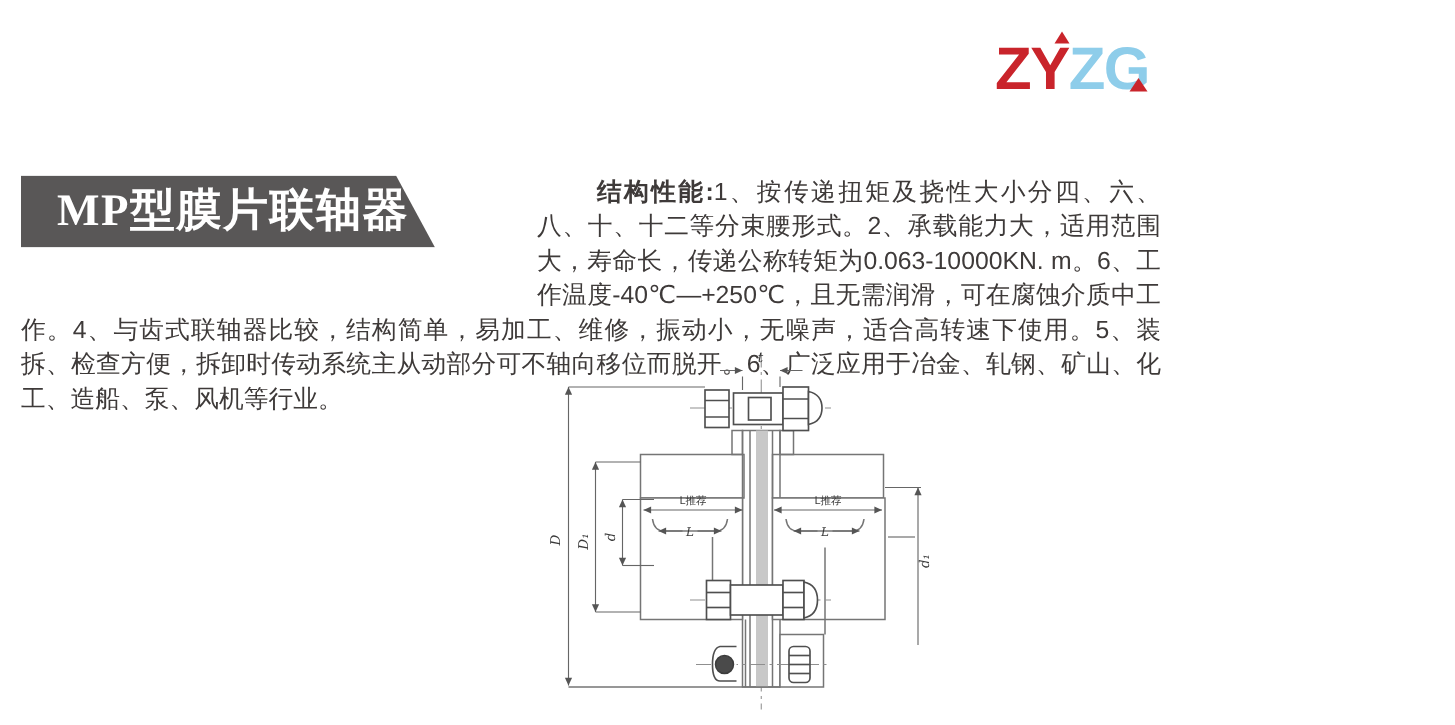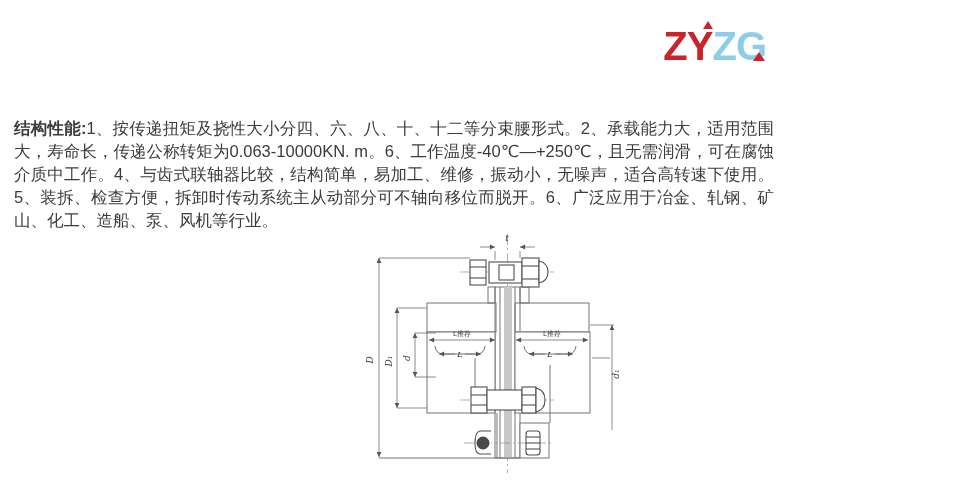--- a/index.html
+++ b/index.html
@@ -25,21 +25,21 @@
     position:absolute;left:40px;top:-3px;width:0;height:0;
     border-left:5px solid transparent;border-right:5px solid transparent;
     border-bottom:8px solid #c9242b;
   }
   
   .content{
     position:absolute;left:14px;right:12px;top:117px;
     font-size:16.5px;line-height:23px;color:#3e3a39;
     text-align:justify;
   }
-  .content strong{font-weight:bold;}
+  .content strong{font-weight:bold;margin-left:40px;}
   .banner{
     float:left;width:276px;height:48px;margin:0 68px 22px 0;
     background:#595757;
     clip-path:polygon(0 0,250px 0,276px 100%,0 100%);
     color:#ffffff;
     font-family:"Liberation Serif","DejaVu Serif",serif;
     font-weight:bold;font-size:30px;line-height:47px;
     padding-left:24px;box-sizing:border-box;letter-spacing:1px;
   }
   
@@ -59,20 +59,23 @@
 <body>
 
 <div class="page">
 
   <div class="logo">
     <span class="zy">ZY</span><span class="zg"><span>ZG</span><span class="g-tri"></span></span>
     <span class="y-tri"></span>
   </div>
 
   <div class="content">
+    <div class="banner">
+      <span>MP型膜片联轴器</span>
+    </div>
     <strong>结构性能:</strong><span>1、按传递扭矩及挠性大小分四、六、八、十、十二等分束腰形式。2、承载能力大，适用范围大，寿命长，传递公称转矩为0.063-10000KN. m。6、工作温度-40℃—+250℃，且无需润滑，可在腐蚀介质中工作。4、与齿式联轴器比较，结构简单，易加工、维修，振动小，无噪声，适合高转速下使用。5、装拆、检查方便，拆卸时传动系统主从动部分可不轴向移位而脱开。6、广泛应用于冶金、轧钢、矿山、化工、造船、泵、风机等行业。</span>
   </div>
 
   <div class="diagram">
     <svg width="380" height="255" viewBox="0 0 380 255" xmlns="http://www.w3.org/2000/svg">
       <defs>
         <marker id="ar" viewBox="0 0 10 10" refX="9.5" refY="5" markerWidth="8" markerHeight="8" orient="auto-start-reverse">
           <path d="M1,1 L9.5,5 L1,9 z" fill="#555"></path>
         </marker>
         <pattern id="hatch" width="5" height="5" patternTransform="rotate(45)" patternUnits="userSpaceOnUse">

